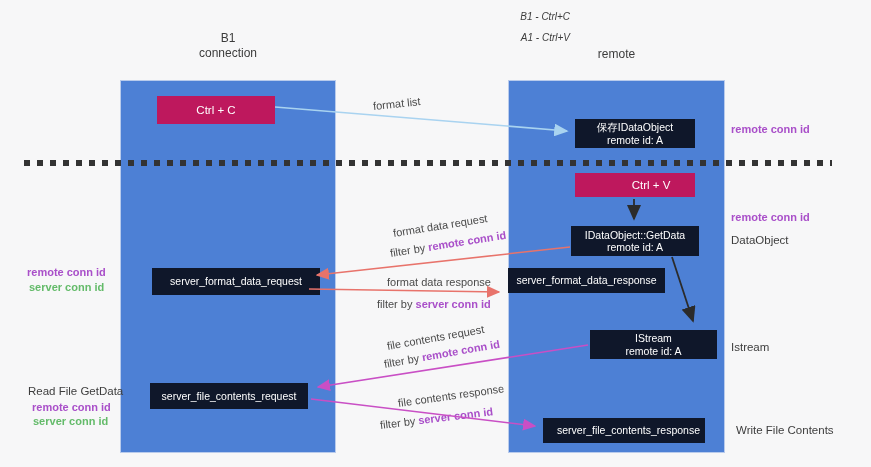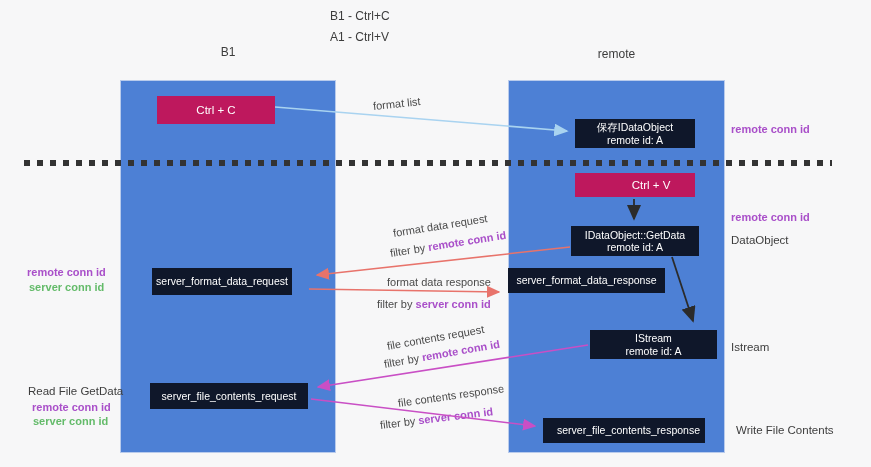--- a/index.html
+++ b/index.html
@@ -4,21 +4,21 @@
 <style>
   html,body{margin:0;padding:0;}
   body{
     font-family:"Liberation Sans", sans-serif;
     background:#f7f7f8;
     width:871px;height:467px;
     position:relative;overflow:hidden;
     color:#3d3d3d;
   }
   .abs{position:absolute;}
-  .title{font-size:12px;line-height:21px;text-align:left;color:#3c3c3c;}
+  .title{font-size:10px;line-height:21px;text-align:right;color:#3c3c3c;font-style:italic;}
   .colheader{font-size:12px;line-height:15px;text-align:center;color:#3c3c3c;}
   .column{
     background:#4d80d5;
     border:1px solid #b9cbec;
     box-sizing:border-box;
   }
   .box{
     box-sizing:border-box;
     color:#ffffff;
     font-size:10.5px;
@@ -42,22 +42,23 @@
   svg{position:absolute;left:0;top:0;pointer-events:none;}
 </style>
 </head>
 <body>
 
 <div class="abs title" style="left:330px;top:6px;width:240px;">
   <div>B1 - Ctrl+C</div>
   <div>A1 - Ctrl+V</div>
 </div>
 
-<div class="abs colheader" style="left:120px;top:45px;width:216px;">
+<div class="abs colheader" style="left:120px;top:31px;width:216px;">
   <div>B1</div>
+  <div>connection</div>
 </div>
 <div class="abs colheader" style="left:508px;top:47px;width:217px;">
   <div>remote</div>
 </div>
 
 <div class="abs column" style="left:120px;top:80px;width:216px;height:373px;"></div>
 <div class="abs column" style="left:508px;top:80px;width:217px;height:373px;"></div>
 
 <div class="abs dashes" style="left:24px;top:160px;width:808px;"></div>
 
@@ -72,21 +73,21 @@
 
 <div class="abs box green" style="left:575px;top:173px;width:120px;height:24px;padding-left:32px;">
   <div>Ctrl + V</div>
 </div>
 
 <div class="abs box orange" style="left:571px;top:226px;width:128px;height:30px;">
   <div>IDataObject::GetData</div>
   <div>remote id: A</div>
 </div>
 
-<div class="abs box orange" style="left:152px;top:268px;width:140px;height:27px;">
+<div class="abs box orange" style="left:152px;top:268px;width:168px;height:27px;">
   <div>server_format_data_request</div>
 </div>
 
 <div class="abs box orange" style="left:508px;top:268px;width:157px;height:25px;">
   <div>server_format_data_response</div>
 </div>
 
 <div class="abs box orange" style="left:590px;top:330px;width:127px;height:29px;">
   <div>IStream</div>
   <div>remote id: A</div>

